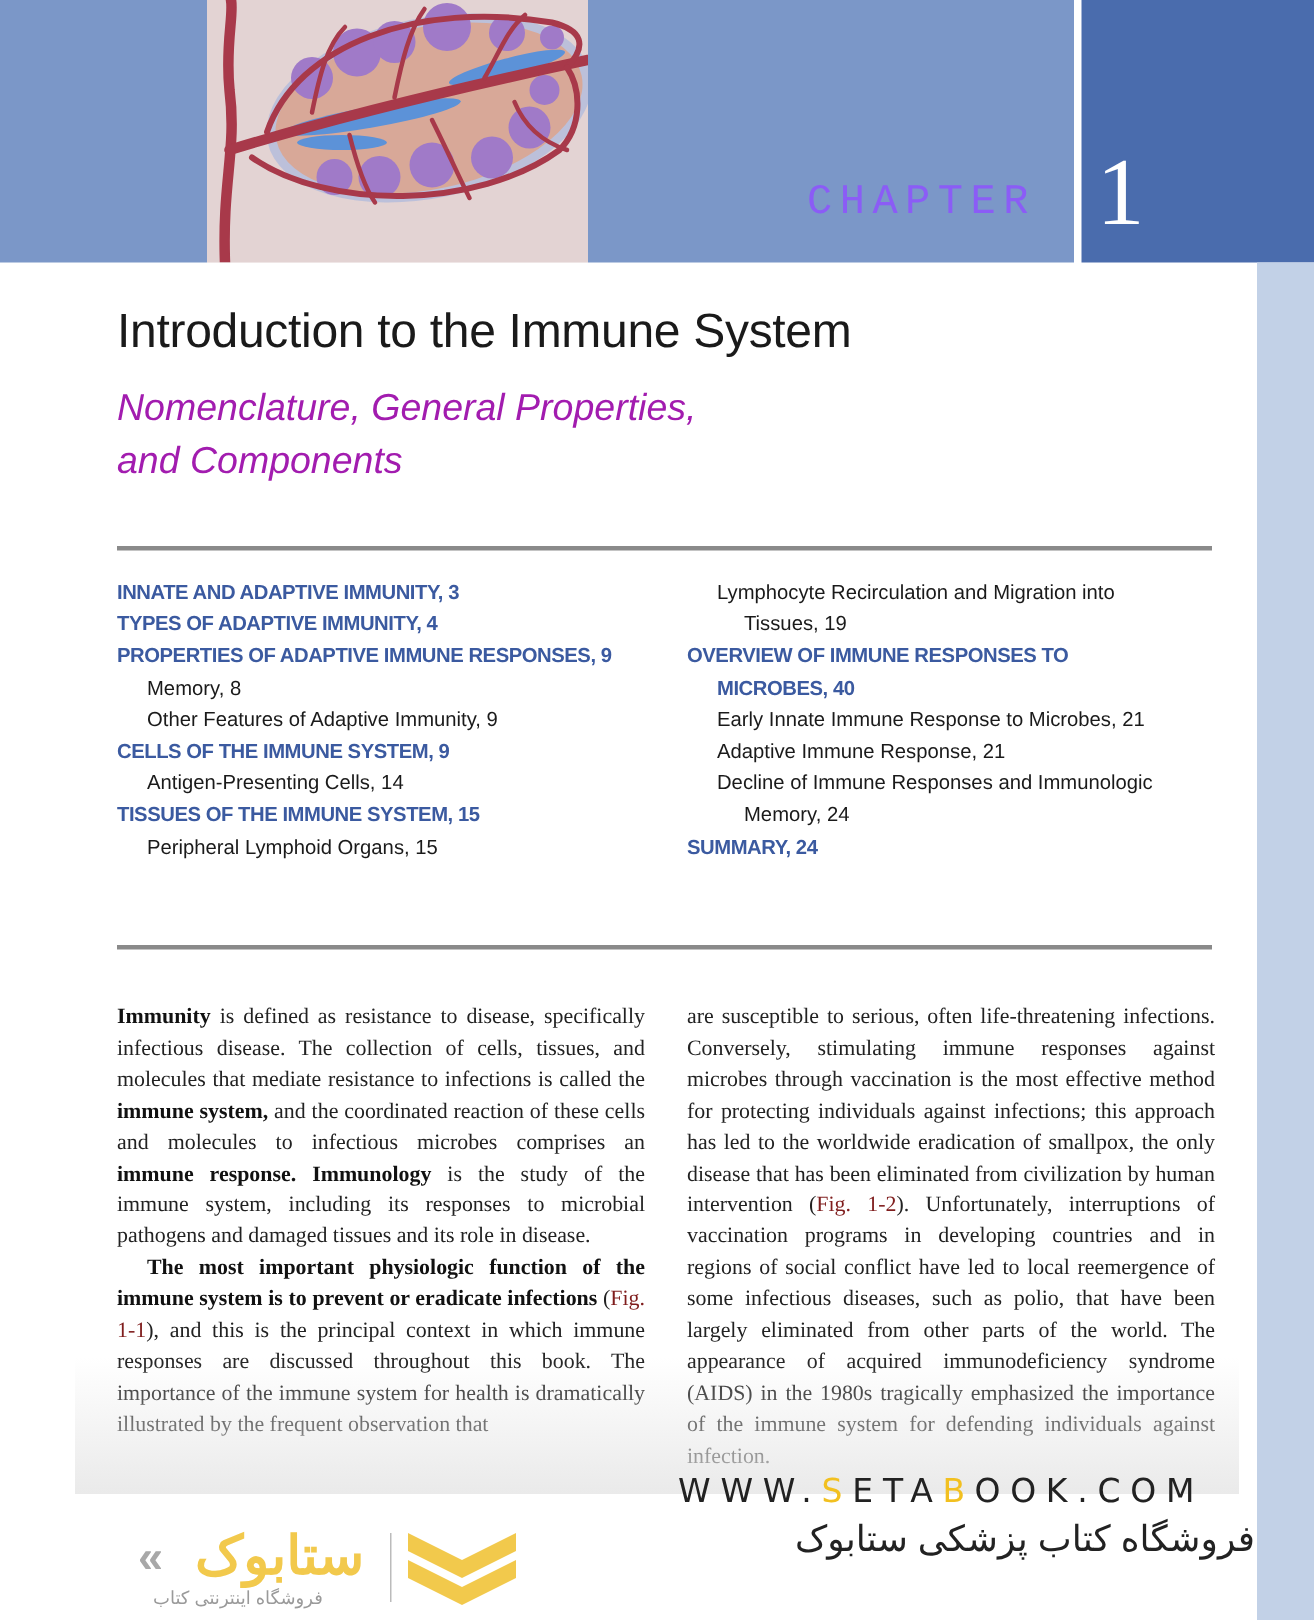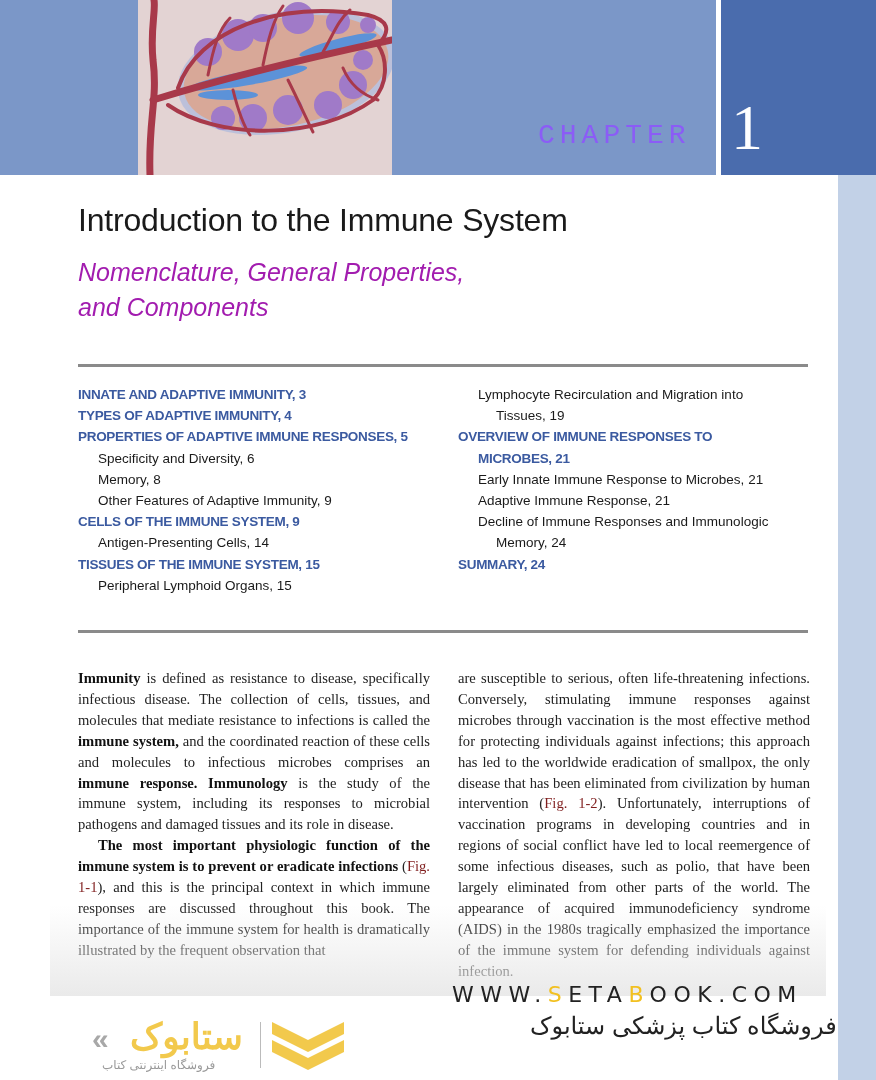--- a/index.html
+++ b/index.html
@@ -107,35 +107,34 @@
 <div class="subtitle">
   <div>Nomenclature, General Properties,</div>
   <div>and Components</div>
 </div>
 
 <div class="rule" style="top:364px;"></div>
 
 <div class="toc toc-col-l">
   <div class="h">INNATE AND ADAPTIVE IMMUNITY, 3</div>
   <div class="h">TYPES OF ADAPTIVE IMMUNITY, 4</div>
-  <div class="h">PROPERTIES OF ADAPTIVE IMMUNE RESPONSES, 5</div>
-  <div class="s">Specificity and Diversity, 6</div>
+  <div class="h">PROPERTIES OF ADAPTIVE IMMUNE RESPONSES, 9</div>
   <div class="s">Memory, 8</div>
   <div class="s">Other Features of Adaptive Immunity, 9</div>
   <div class="h">CELLS OF THE IMMUNE SYSTEM, 9</div>
   <div class="s">Antigen-Presenting Cells, 14</div>
   <div class="h">TISSUES OF THE IMMUNE SYSTEM, 15</div>
   <div class="s">Peripheral Lymphoid Organs, 15</div>
 </div>
 
 <div class="toc toc-col-r">
   <div class="s">Lymphocyte Recirculation and Migration into</div>
   <div class="s cont">Tissues, 19</div>
   <div class="h">OVERVIEW OF IMMUNE RESPONSES TO</div>
-  <div class="h hcont">MICROBES, 21</div>
+  <div class="h hcont">MICROBES, 40</div>
   <div class="s">Early Innate Immune Response to Microbes, 21</div>
   <div class="s">Adaptive Immune Response, 21</div>
   <div class="s">Decline of Immune Responses and Immunologic</div>
   <div class="s cont">Memory, 24</div>
   <div class="h">SUMMARY, 24</div>
 </div>
 
 <div class="rule" style="top:630px;"></div>
 
 <div class="col col-l">

